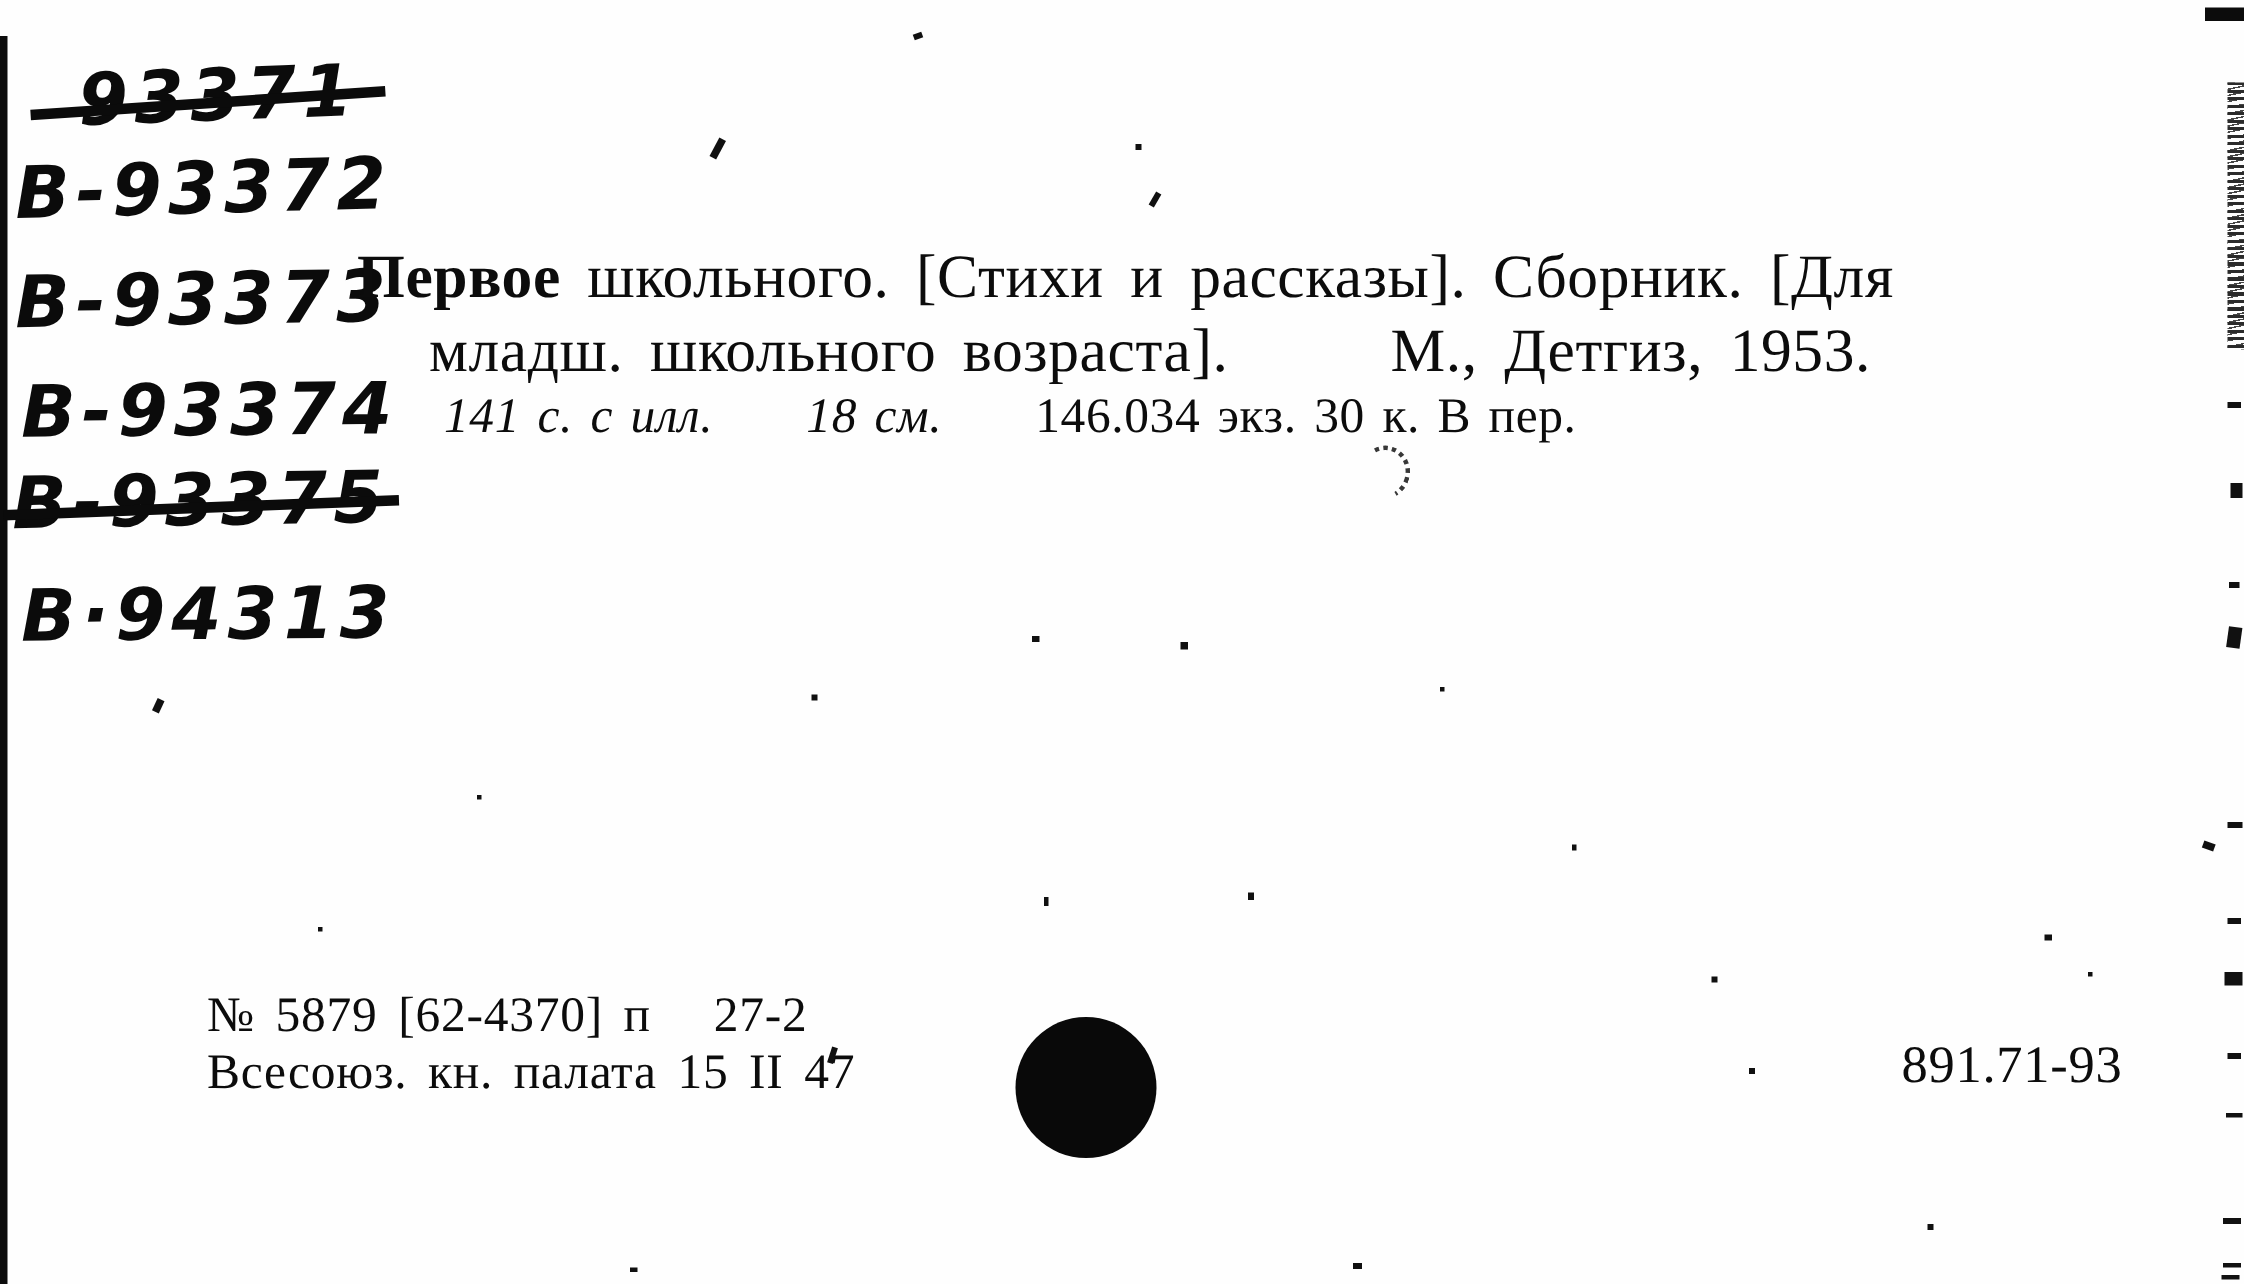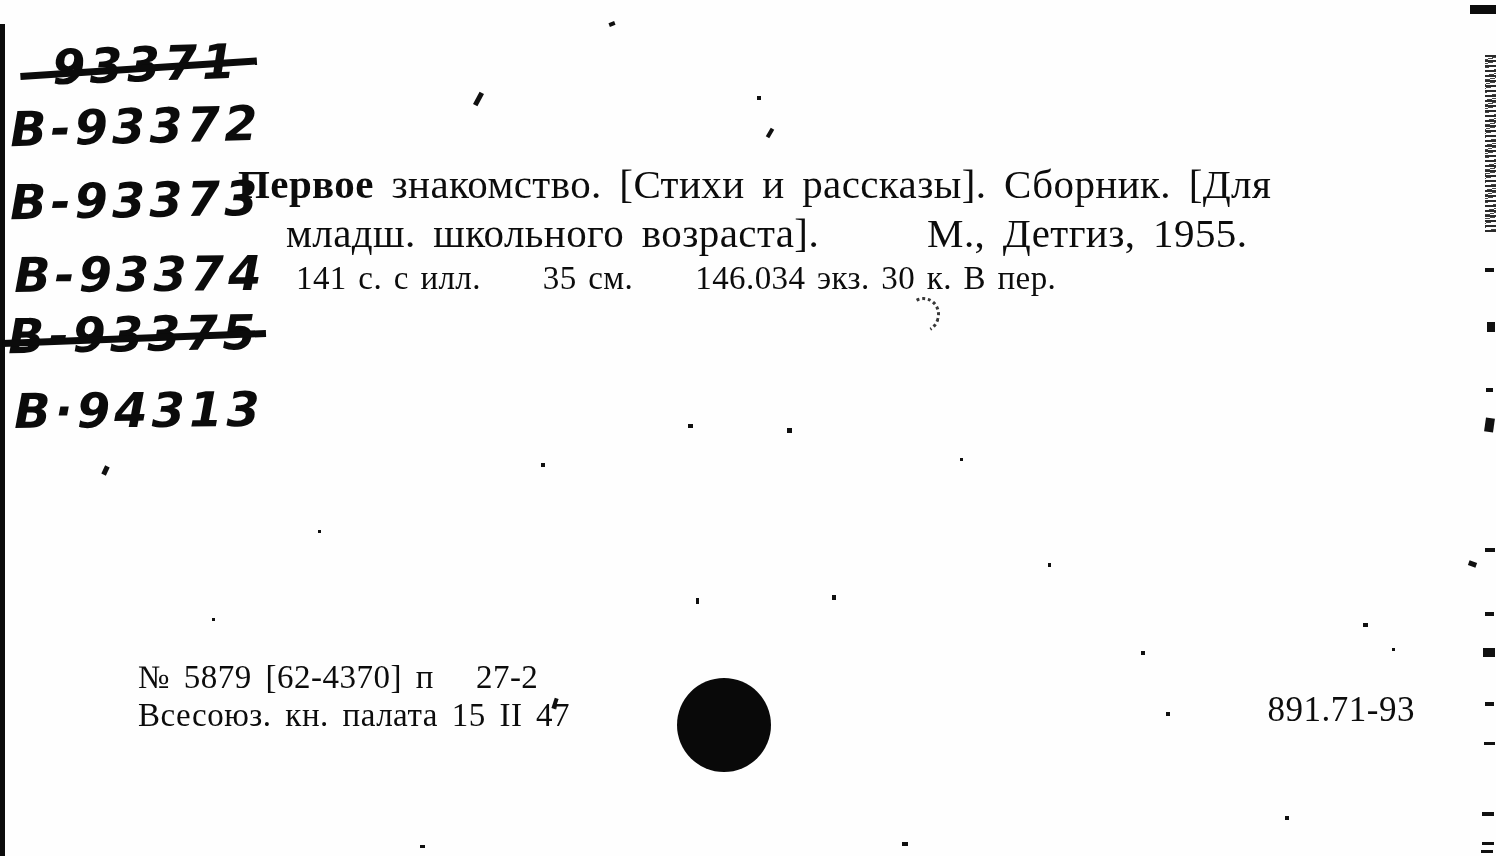--- a/index.html
+++ b/index.html
@@ -64,21 +64,21 @@
     font-size: 41px; line-height: 49px;
     word-spacing: 7px; letter-spacing: 0.4px;
   }
   .entry .lead { font-weight: bold; }
   .entry .line2 { padding-left: 48px; }
   .entry .line2 .seg-gap { margin-right: 108px; }
   .entry .line3 {
     padding-left: 58px; font-size: 33px; line-height: 40px;
     word-spacing: 3px;
   }
-  .entry .line3 .seg-gap { margin-right: 62px; }
+  .entry .line3 .seg-gap { margin-right: 62px; font-style: italic; }
   .smudge {
     position: absolute; left: 905px; top: 298px; width: 30px; height: 28px;
     border: 3px dotted #161616; border-radius: 50%;
     border-bottom-color: transparent; border-right-color: transparent;
     transform: rotate(105deg); opacity: 0.85;
   }
 
   
   .registration {
     position: absolute; left: 138px; top: 658px;
@@ -131,27 +131,27 @@
     <div class="call-number" style="left:10px; top:98px;  transform:rotate(-1.5deg);">В-93372</div>
     <div class="call-number" style="left:10px; top:172px; transform:rotate(-1deg);">В-93373</div>
     <div class="call-number" style="left:14px; top:246px; transform:rotate(-0.5deg);">В-93374</div>
     <div class="call-number struck" style="left:8px; top:306px; transform:rotate(-1deg);">В-93375</div>
     <div class="call-number" style="left:14px; top:382px; transform:rotate(-0.5deg);">В·94313</div>
   </div>
 
   <div class="entry">
     <div class="line1">
       <span class="lead">Первое</span>
-      <span>знакомство. [Стихи и рассказы]. Сборник. [Для</span>
+      <span>школьного. [Стихи и рассказы]. Сборник. [Для</span>
     </div>
     <div class="line2">
-      <span class="seg-gap">младш. школьного возраста].</span><span>М., Детгиз, 1955.</span>
+      <span class="seg-gap">младш. школьного возраста].</span><span>М., Детгиз, 1953.</span>
     </div>
     <div class="line3">
-      <span class="seg-gap">141 с. с илл.</span><span class="seg-gap">35 см.</span><span>146.034 экз. 30 к. В пер.</span>
+      <span class="seg-gap">141 с. с илл.</span><span class="seg-gap">18 см.</span><span>146.034 экз. 30 к. В пер.</span>
     </div>
   </div>
 
   <div class="smudge"></div>
 
   <div class="registration">
     <div>
       <span class="gap-lg">№ 5879 [62-4370] п</span><span>27-2</span>
     </div>
     <div>

